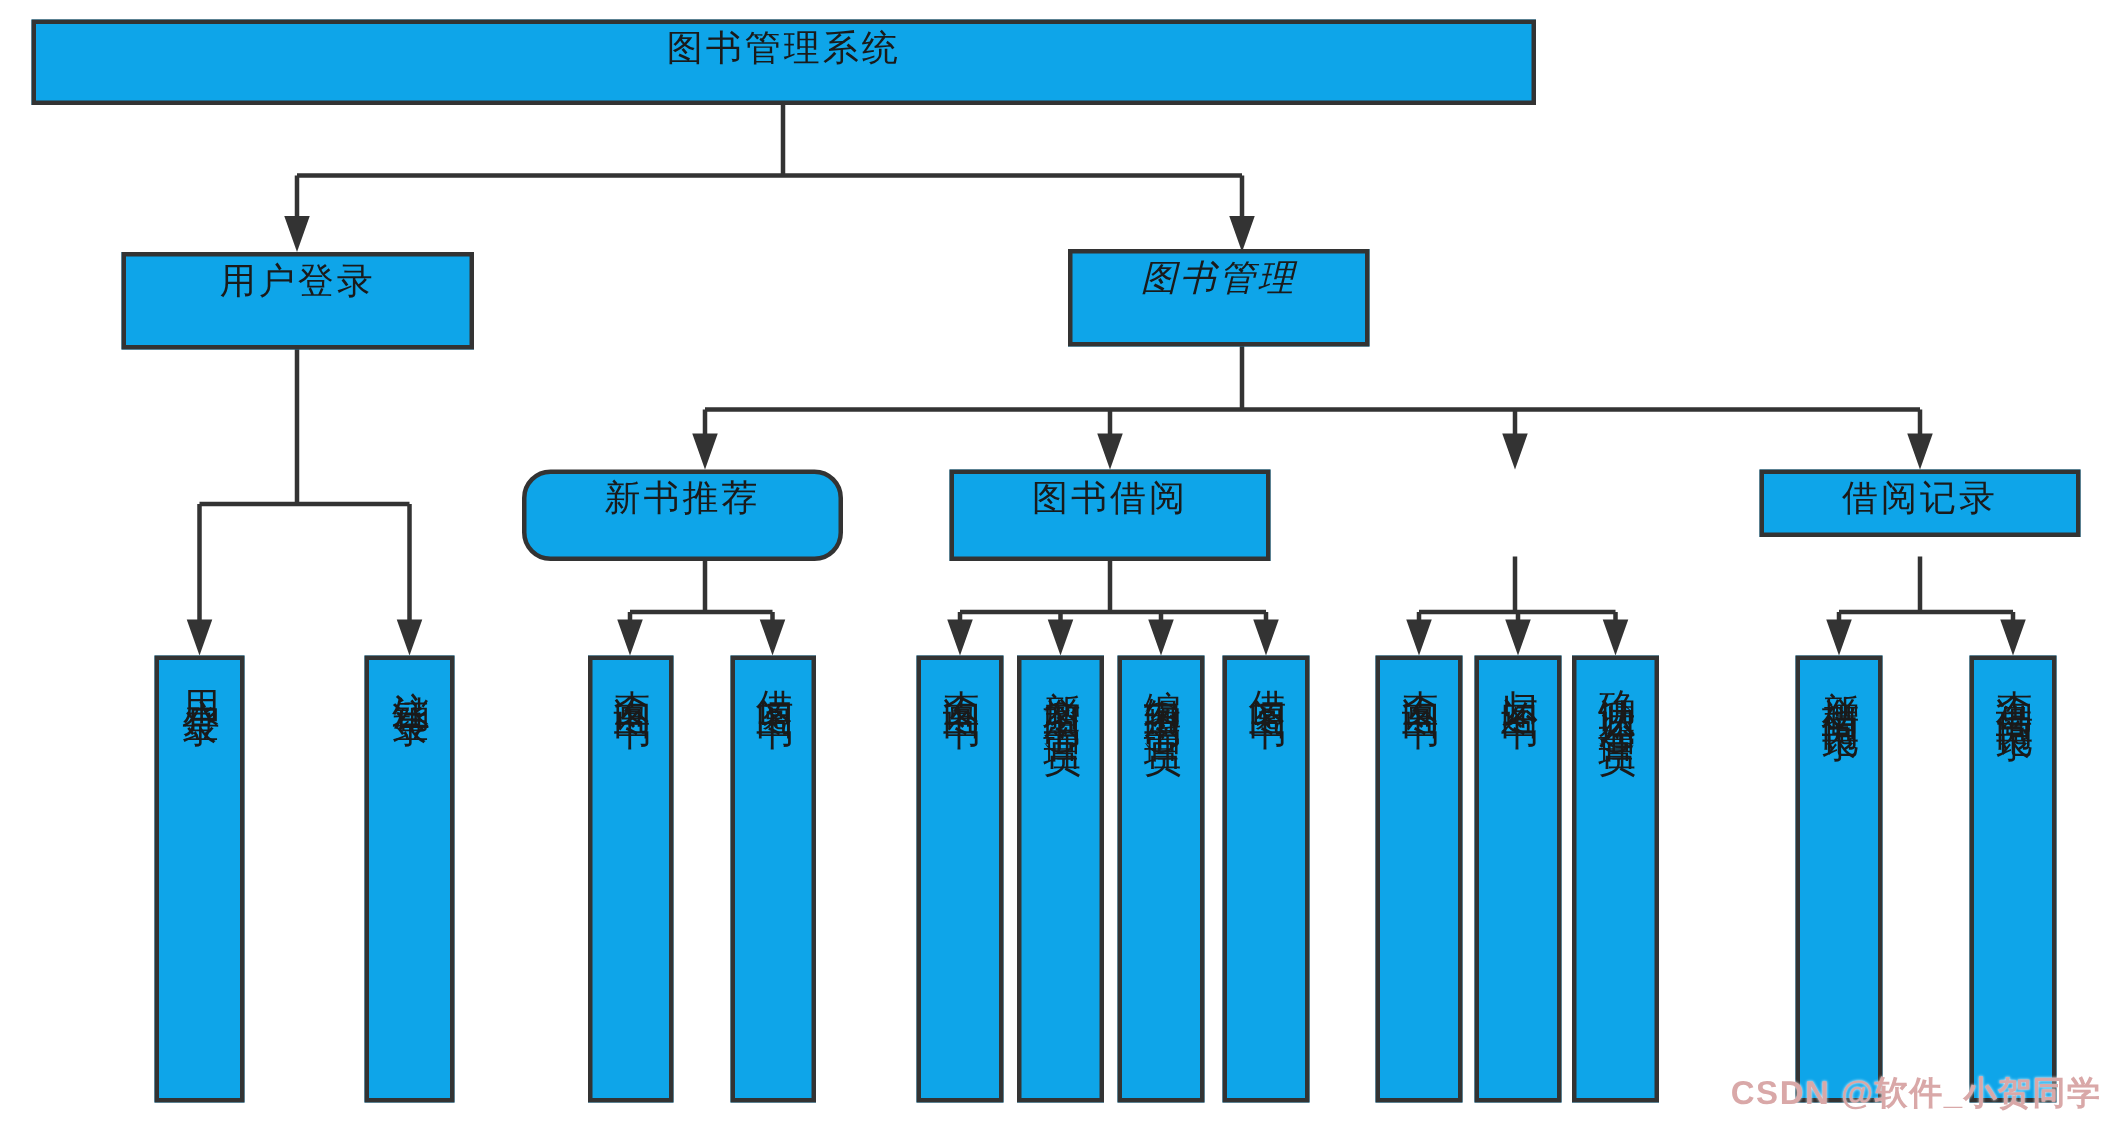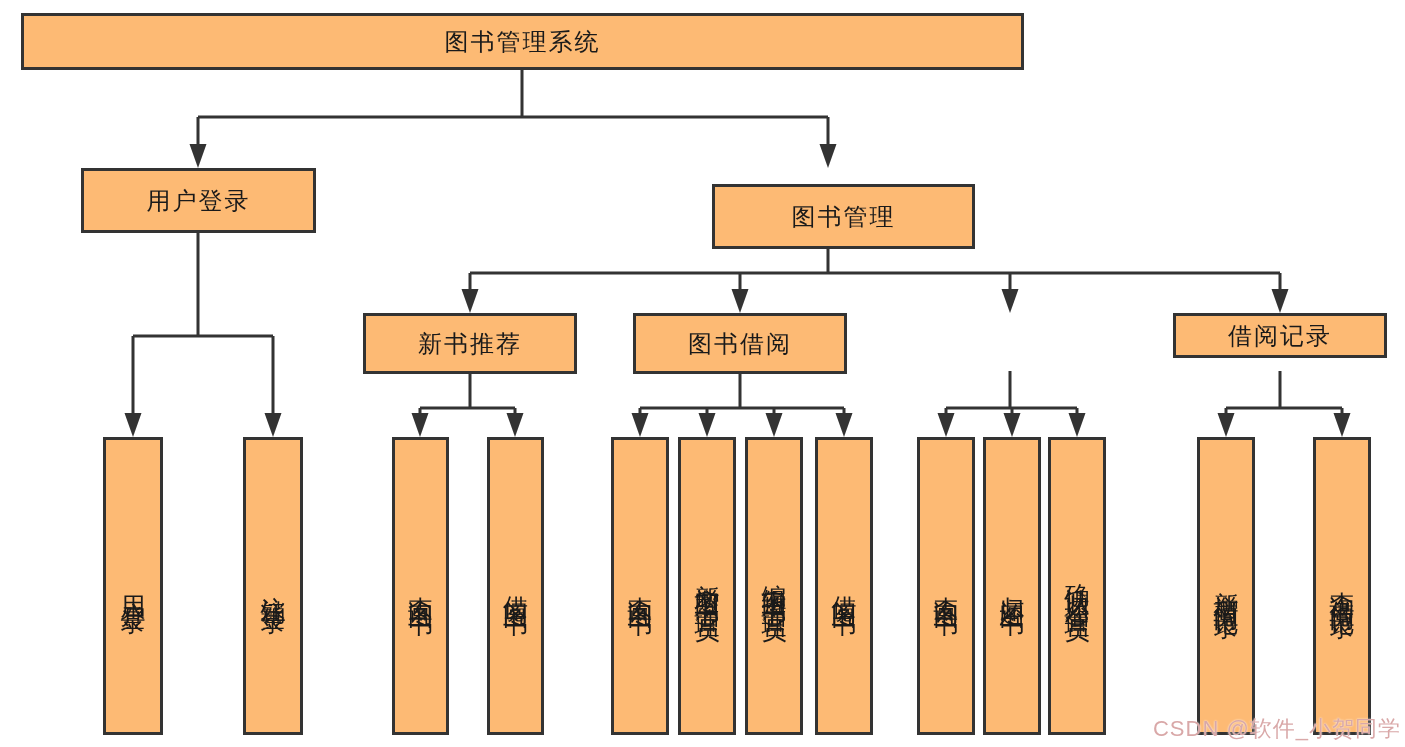--- a/index.html
+++ b/index.html
@@ -15,43 +15,43 @@
     overflow:hidden;
   }
   .connectors{
     position:absolute;left:0;top:0;width:1405px;height:747px;
   }
   .connectors .ln{stroke:var(--line-color);stroke-width:3;fill:none;}
   .connectors .ar{fill:var(--line-color);stroke:none;}
   .node{
     position:absolute;
     box-sizing:border-box;
-    background:#fdba74;
+    background:#0ea5e9;
     border:3px solid var(--line-color);
-    display:flex;align-items:center;justify-content:center;
+    display:flex;align-items:flex-start;justify-content:center;
     color:#1a1a1a;
   }
   .hnode{font-size:24px;letter-spacing:2px;}
   .leaf{
     top:437px;height:298px;
   }
   .leaf .vtext{
     writing-mode:vertical-rl;
     text-orientation:mixed;
     font-size:25px;
     letter-spacing:5px;
     line-height:1;
     color:#1a1a1a;
     white-space:nowrap;
   }
   
   .n-root {left:21px;  top:13px;  width:1003px;height:57px;}
   .n-login{left:81px;  top:168px; width:235px; height:65px;}
-  .n-mgmt {left:712px; top:184px; width:263px; height:65px;}
-  .n-l2a  {left:363px; top:313px; width:214px; height:61px;}
+  .n-mgmt {left:712px; top:166px; width:201px; height:65px;font-style:italic;}
+  .n-l2a  {left:348px; top:313px; width:214px; height:61px;border-radius:19px;}
   .n-l2b  {left:633px; top:313px; width:214px; height:61px;}
   .n-l2c  {left:903px; top:313px; width:214px; height:61px;}
   .n-l2d  {left:1173px;top:313px; width:214px; height:45px;}
   .lf1 {left:103px; width:60px;}
   .lf2 {left:243px; width:60px;}
   .lf3 {left:392px; width:57px;}
   .lf4 {left:487px; width:57px;}
   .lf5 {left:611px; width:58px;}
   .lf6 {left:678px; width:58px;}
   .lf7 {left:745px; width:58px;}
@@ -62,20 +62,21 @@
   .lf12{left:1197px;width:58px;}
   .lf13{left:1313px;width:58px;}
   .watermark{
     position:absolute;
     right:4px;top:714px;
     font-size:22px;
     letter-spacing:1px;
     color:var(--watermark-color);
     text-shadow:0 0 2px #ffffff;
     z-index:5;
+    font-weight:bold;
   }
 </style>
 </head>
 <body>
 
 <div class="canvas">
 
   <svg class="connectors" viewBox="0 0 1405 747" xmlns="http://www.w3.org/2000/svg" aria-hidden="true">
     <path class="ln" d="
       M522 60 V118

